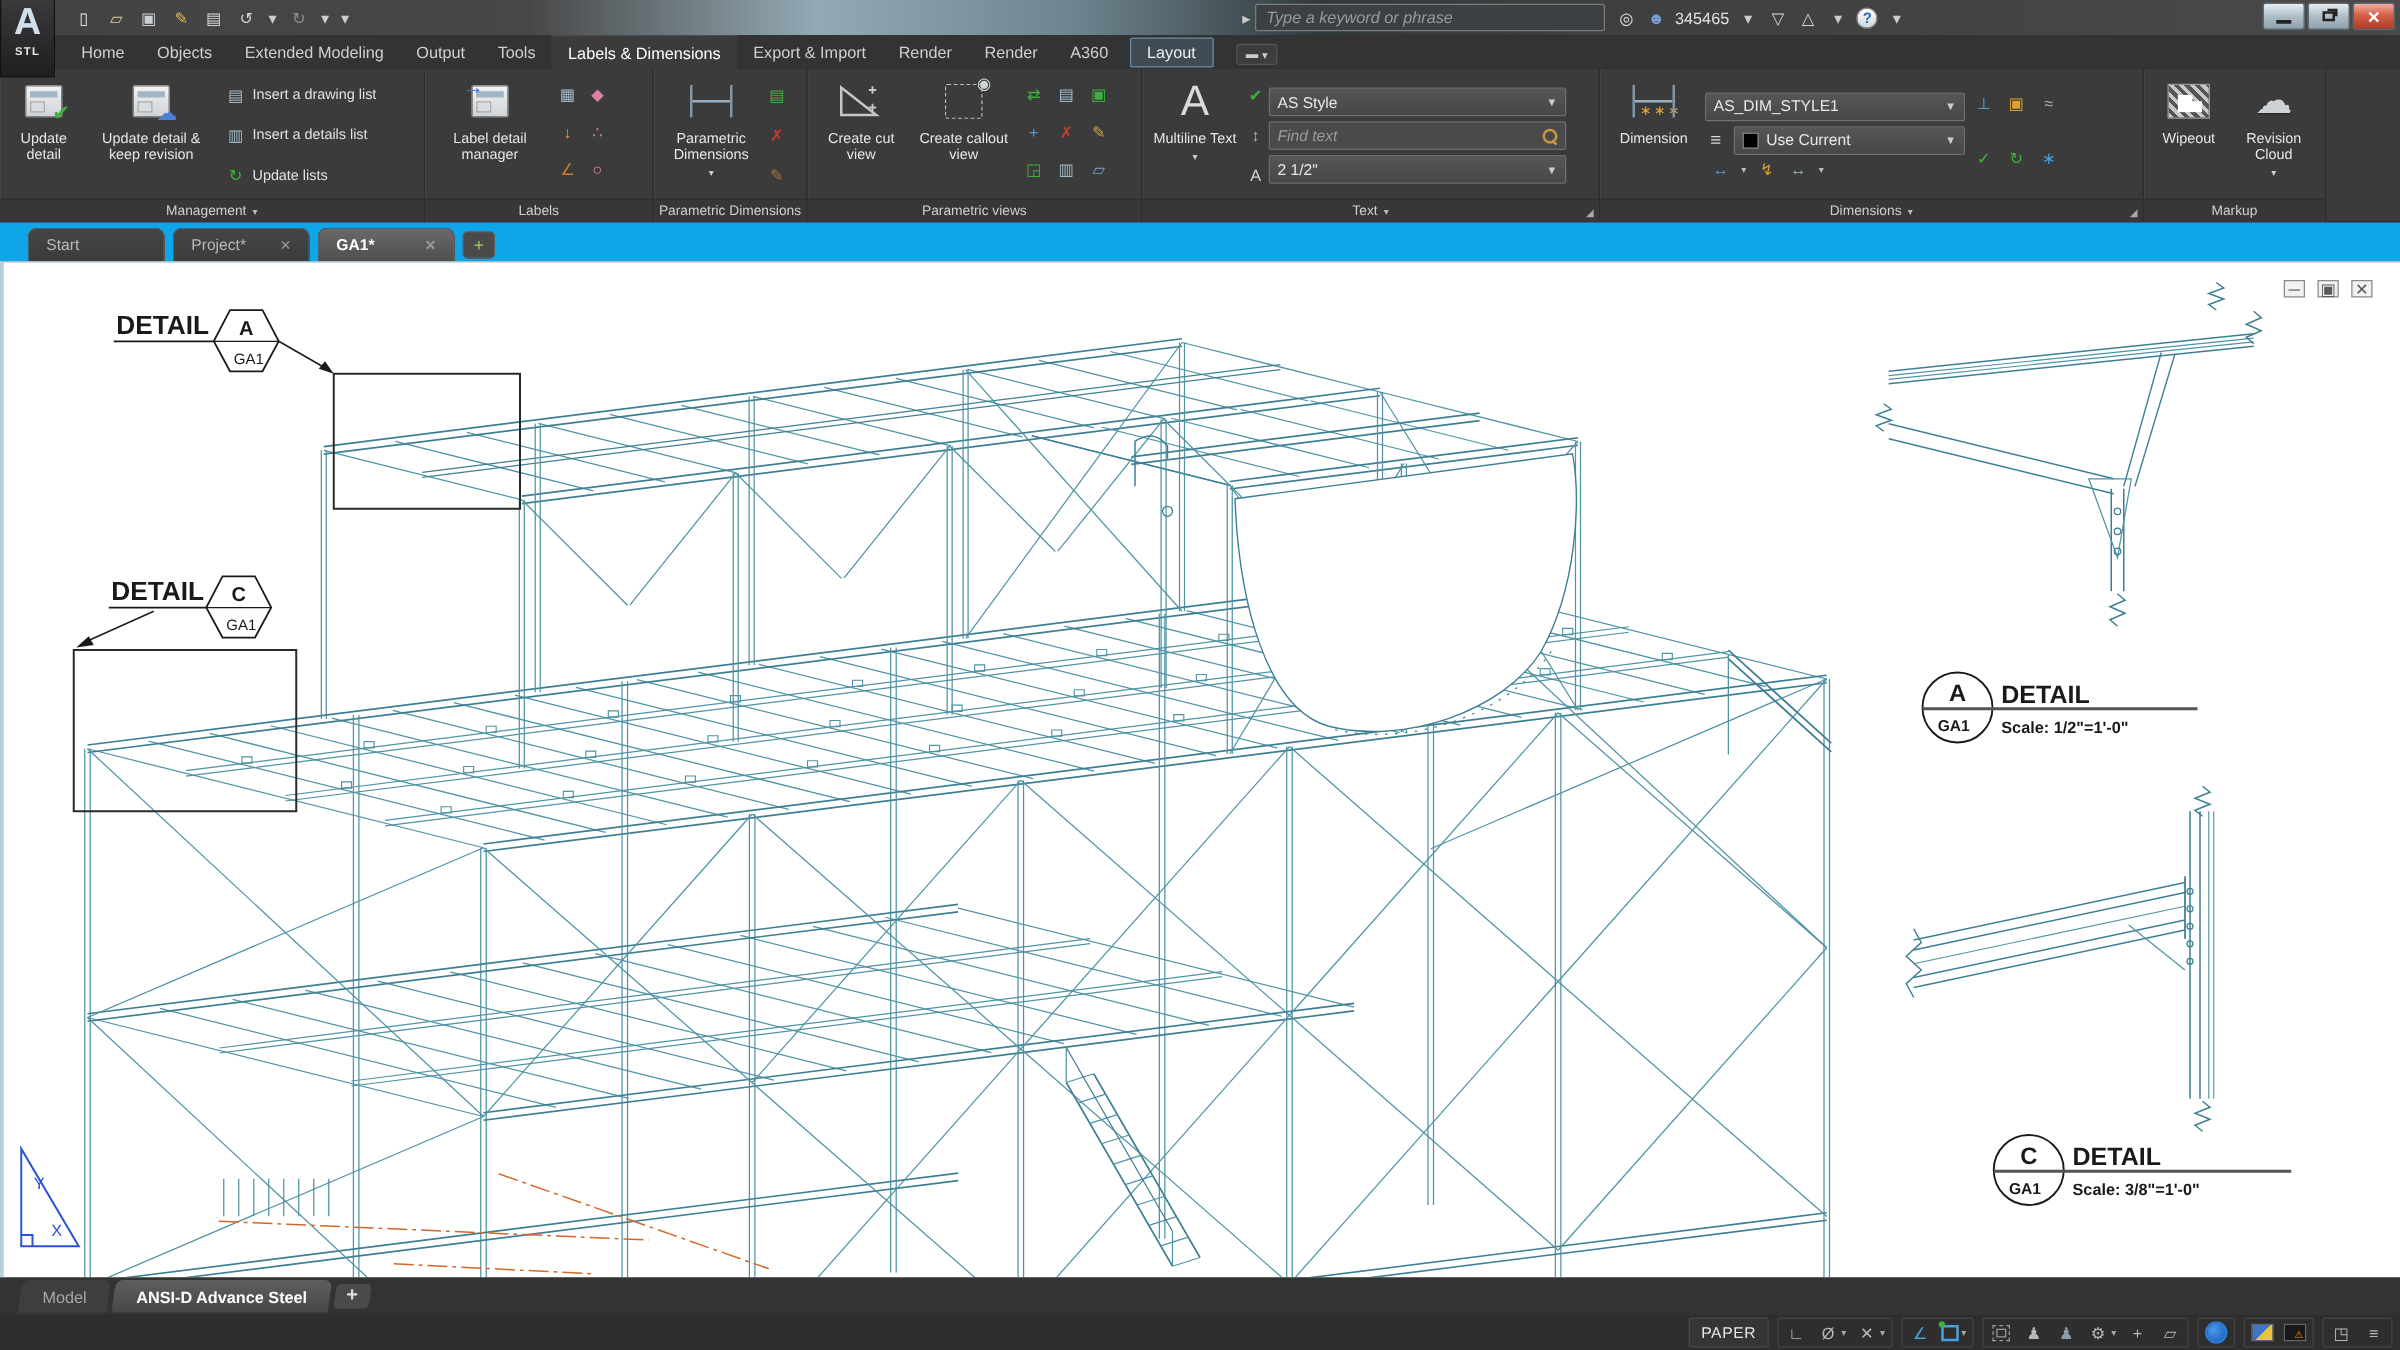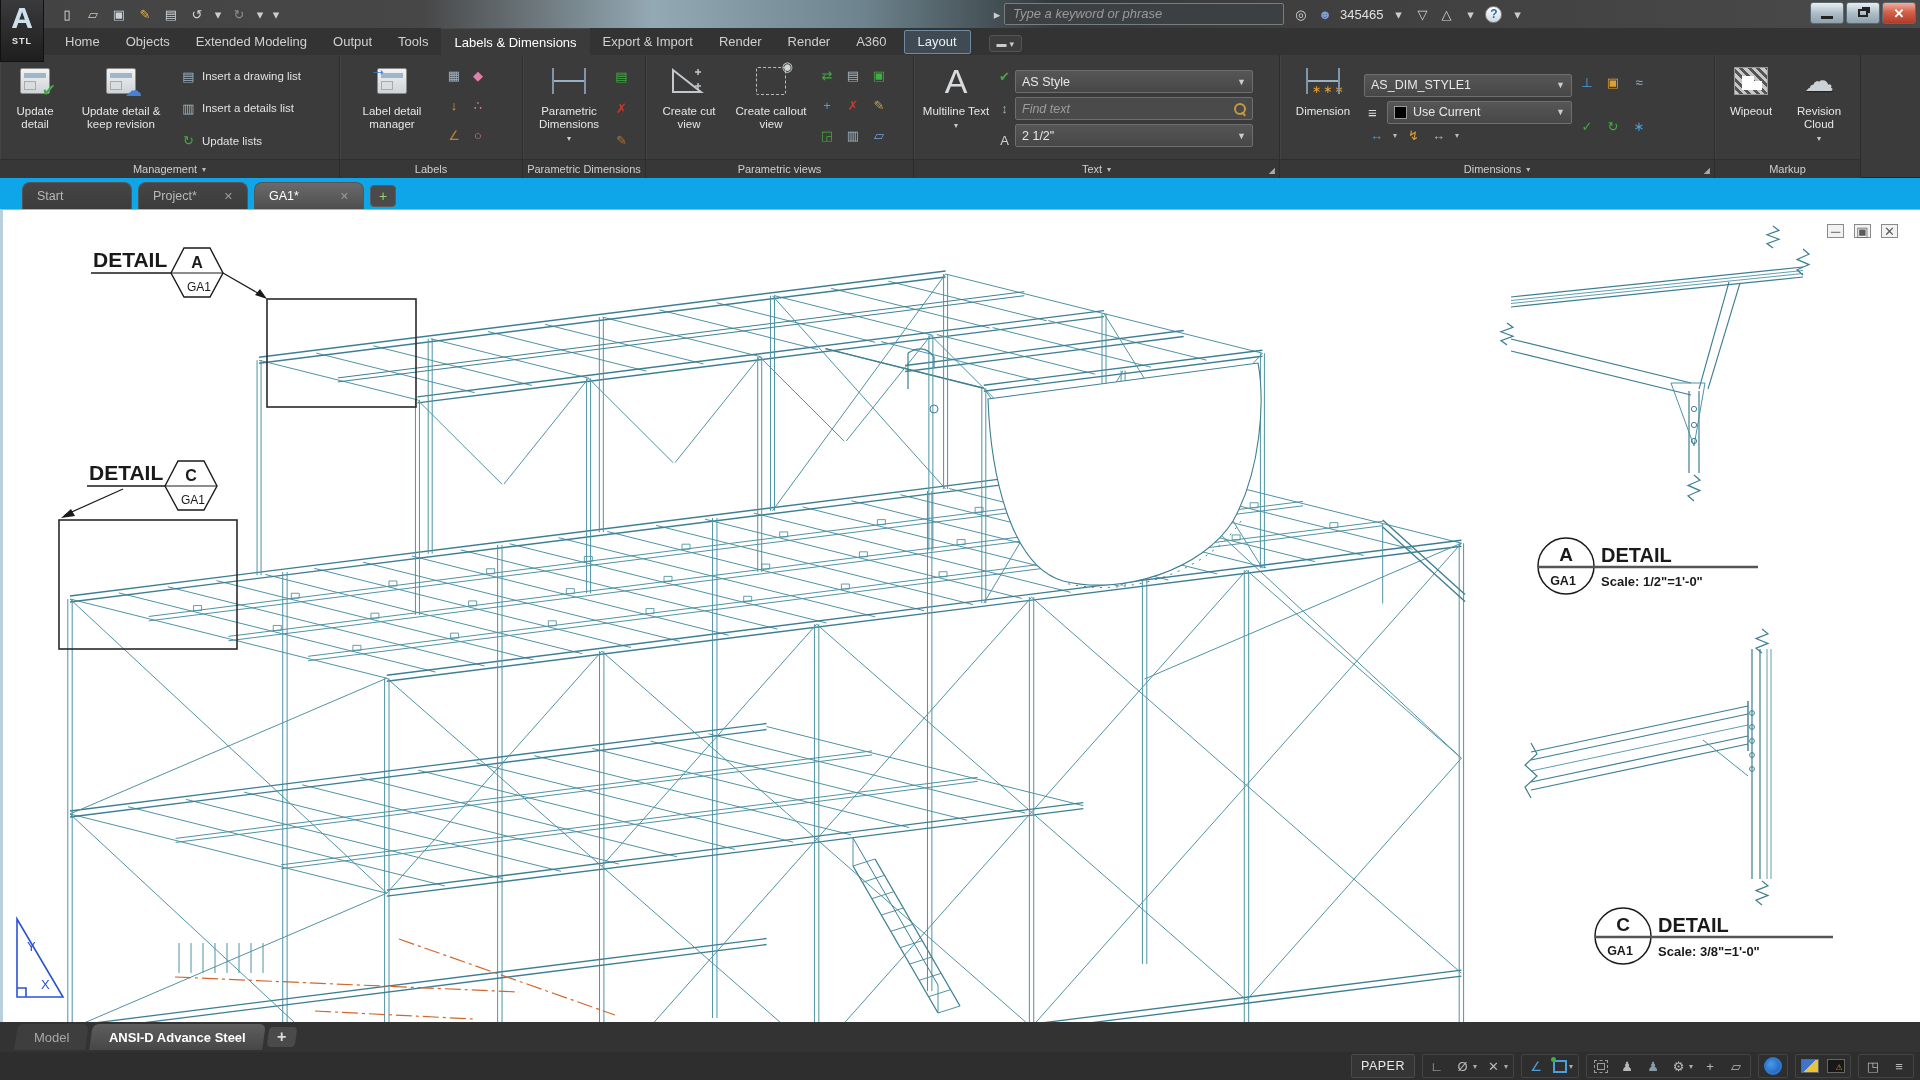--- a/index.html
+++ b/index.html
@@ -93,21 +93,21 @@
   .magic:after{content:"";position:absolute;right:0;bottom:0;width:5px;height:2px;background:#c89840;transform:rotate(45deg);}
   .swatch{width:13px;height:13px;background:#000;border:1px solid #999;margin-right:6px;}
   .layeric{font-size:15px;color:#d8dcde;margin-right:4px;}
 
   
   .filetabs{position:absolute;left:0;top:178px;width:1920px;height:31px;background:#0ea5e9;display:flex;align-items:flex-end;}
   .ftab{height:27px;display:flex;align-items:center;gap:14px;padding:0 14px;font-size:12.5px;color:#b8b8b8;
     background:linear-gradient(180deg,#454545,#3c3c3c);border:1px solid #555;border-bottom:none;
     border-radius:8px 8px 0 0;margin-right:6px;min-width:110px;}
   .ftab.first{margin-left:22px;}
-  .ftab.active{background:linear-gradient(180deg,#6a6a6a,#4e4e4e);color:#fff;}
+  .ftab.active{background:linear-gradient(180deg,#6a6a6a,#4e4e4e);color:#fff;font-weight:bold;}
   .ftab .x{margin-left:auto;color:#999;font-size:11px;}
   .ftab-plus{height:22px;width:26px;margin-bottom:2px;background:#4a4a4a;border:1px solid #5c5c5c;border-radius:4px;
     color:#9fcf6f;font-size:14px;display:flex;align-items:center;justify-content:center;}
 
   
   .canvas{position:absolute;left:0;top:209px;width:1920px;height:813px;background:#ffffff;border-left:3px solid #b9cfdc;border-top:1px solid #9fb6c2;}
   .dwgbtns{position:absolute;right:22px;top:14px;display:flex;gap:10px;z-index:5;}
   .dwgbtn{width:17px;height:14px;color:#5a5a5a;font-size:11px;display:flex;align-items:center;justify-content:center;border:1px solid #8a8a8a;background:#f2f2f2;}
 
   

